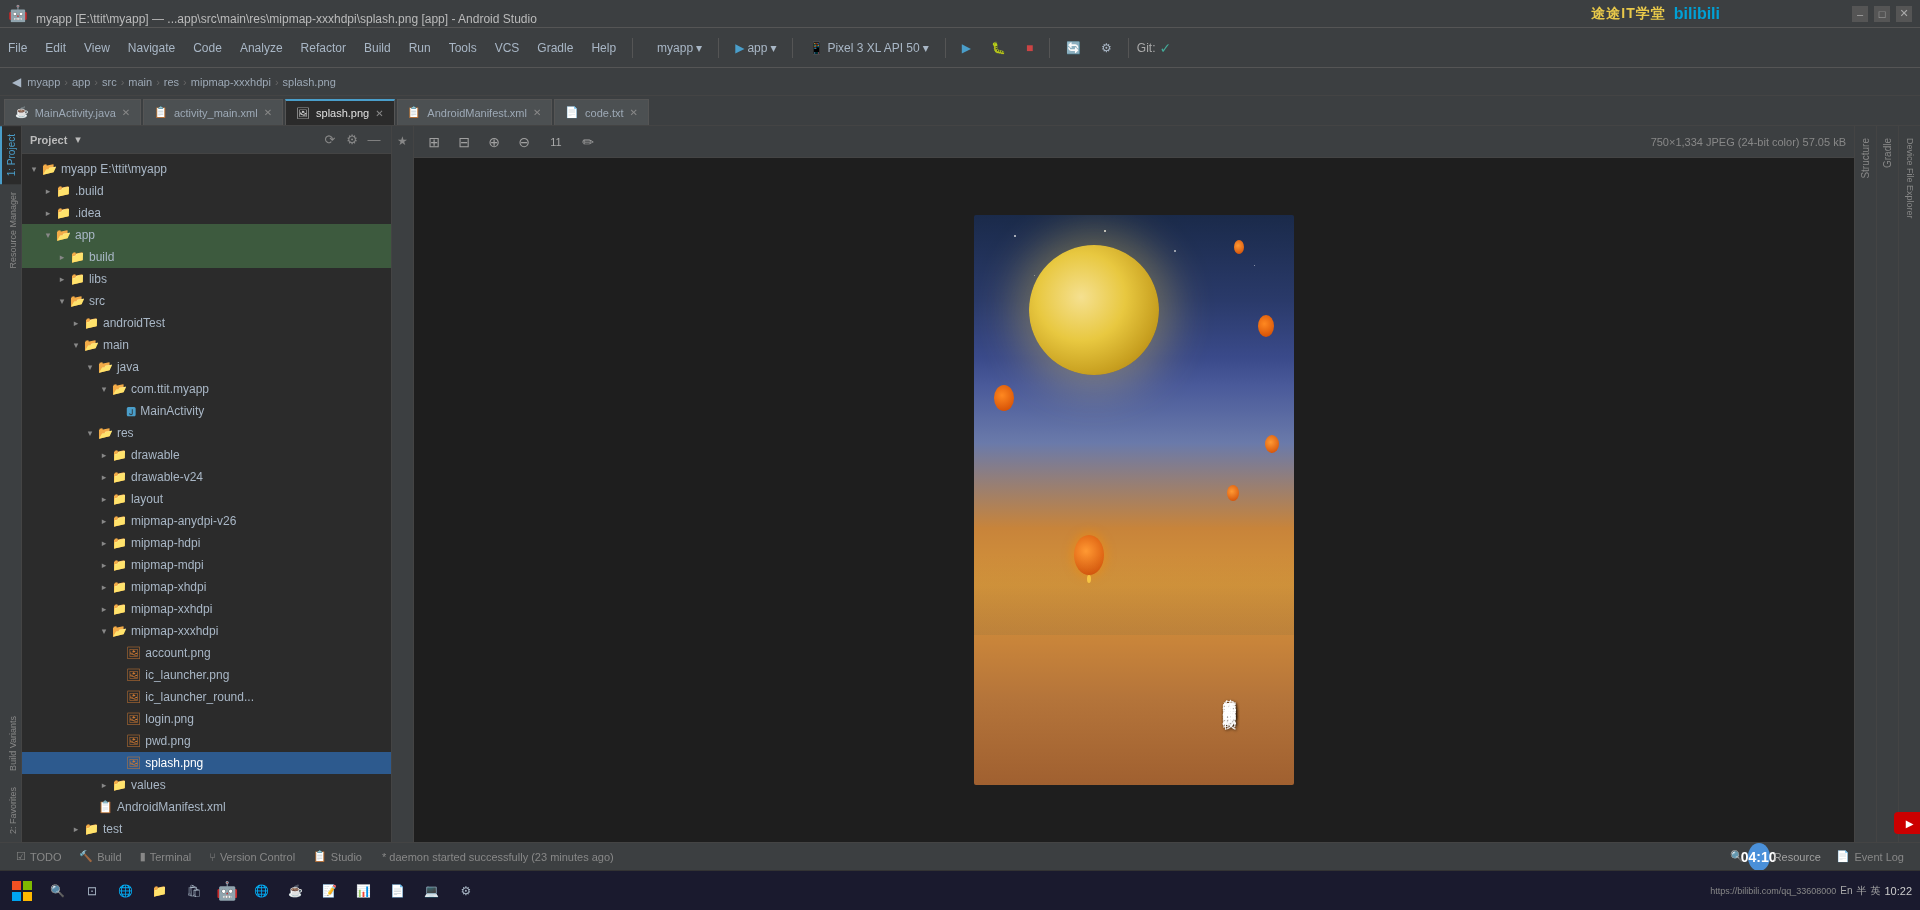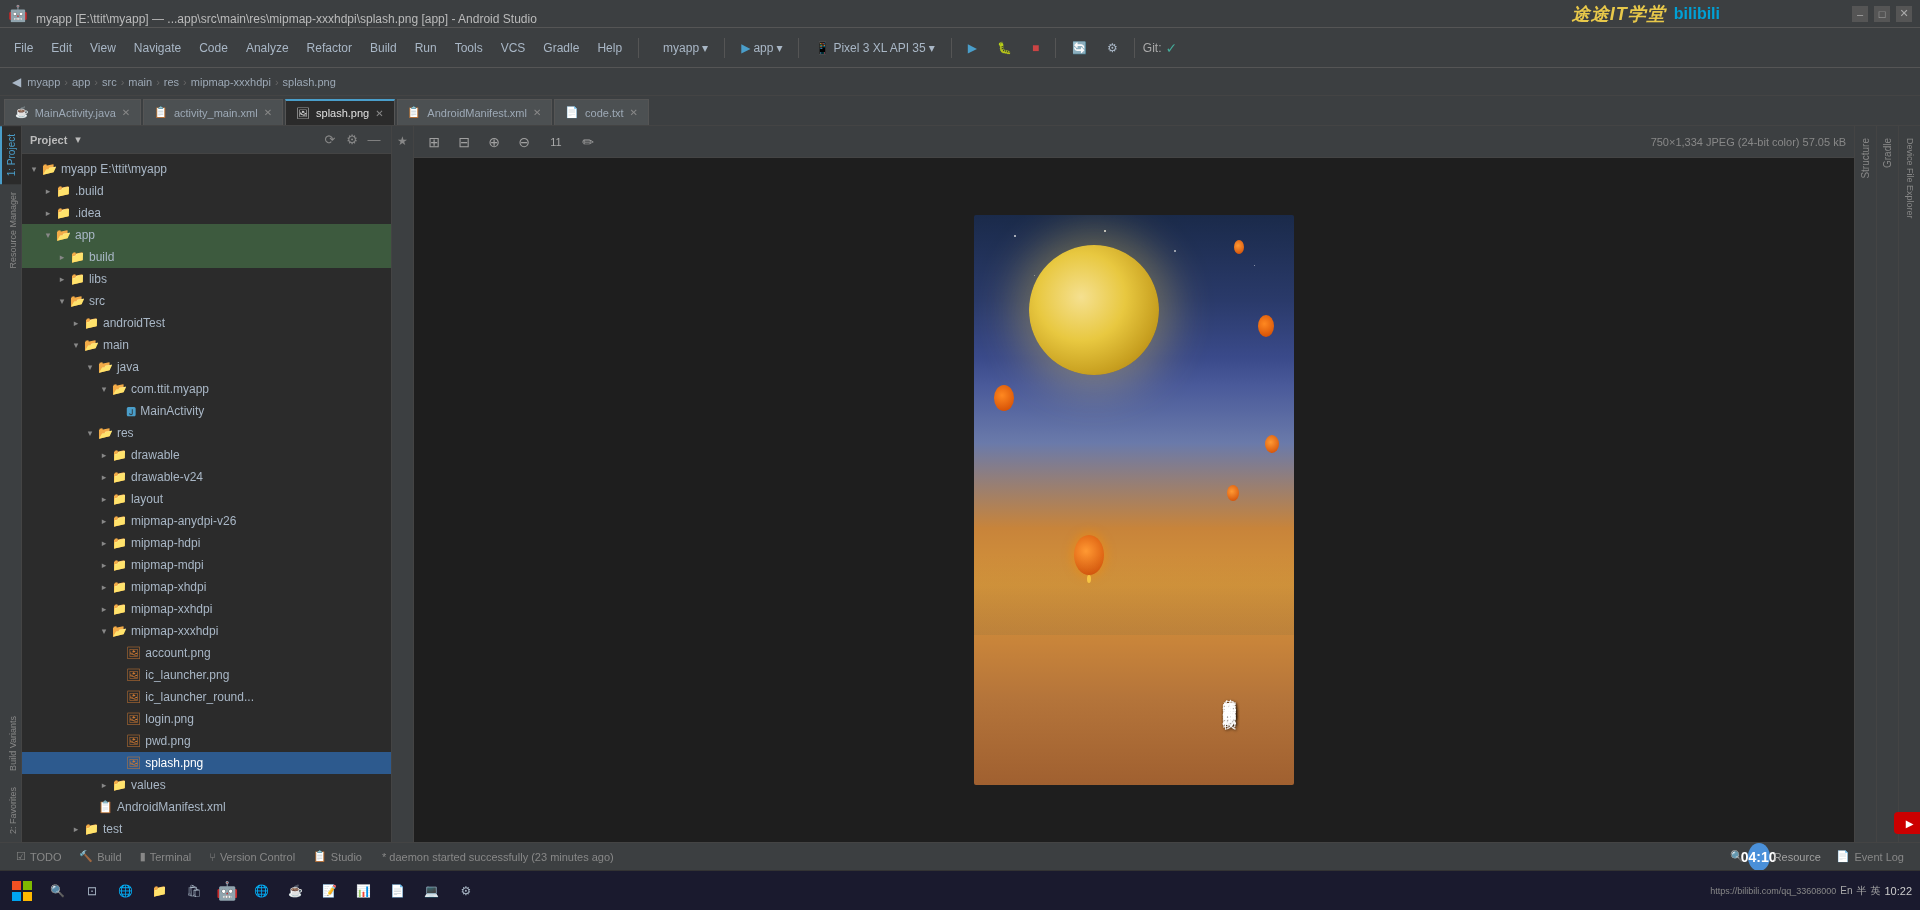--- a/index.html
+++ b/index.html
@@ -46,34 +46,33 @@
       background: #555;
       border: none;
       color: #aaa;
       cursor: pointer;
       font-size: 11px;
       display: flex;
       align-items: center;
       justify-content: center;
     }
     .watermark {
-      font-size: 18px;
+      font-size: 14px;
       color: #e8c84a;
       font-weight: bold;
       letter-spacing: 1px;
-      font-style: italic;
     }
 
     
     .main-toolbar {
       height: 40px;
       background: #3c3f41;
       display: flex;
       align-items: center;
-      padding: 0 6px;
+      padding: 0 0;
       border-bottom: 1px solid #555;
       flex-shrink: 0;
       gap: 4px;
     }
     .toolbar-btn {
       height: 28px;
       padding: 0 8px;
       background: transparent;
       border: none;
       color: #a9b7c6;
@@ -520,21 +519,21 @@
       <span>myapp</span>▾
     </button>
     <div class="toolbar-sep"></div>
     <button class="toolbar-btn">
       <span style="color:#4a9eca;">▶</span>
       <span>app</span>▾
     </button>
     <div class="toolbar-sep"></div>
     <button class="toolbar-btn">
       <span>📱</span>
-      <span>Pixel 3 XL API 35</span>▾
+      <span>Pixel 3 XL API 50</span>▾
     </button>
     <div class="toolbar-sep"></div>
 
     <button class="toolbar-btn" style="color:#4a9eca;">▶</button>
     <button class="toolbar-btn" style="color:#cc7832;">🐛</button>
     <button class="toolbar-btn" style="color:#cc4444;">■</button>
     <div class="toolbar-sep"></div>
     <button class="toolbar-btn">🔄</button>
     <button class="toolbar-btn">⚙</button>
     <div class="toolbar-sep"></div>

